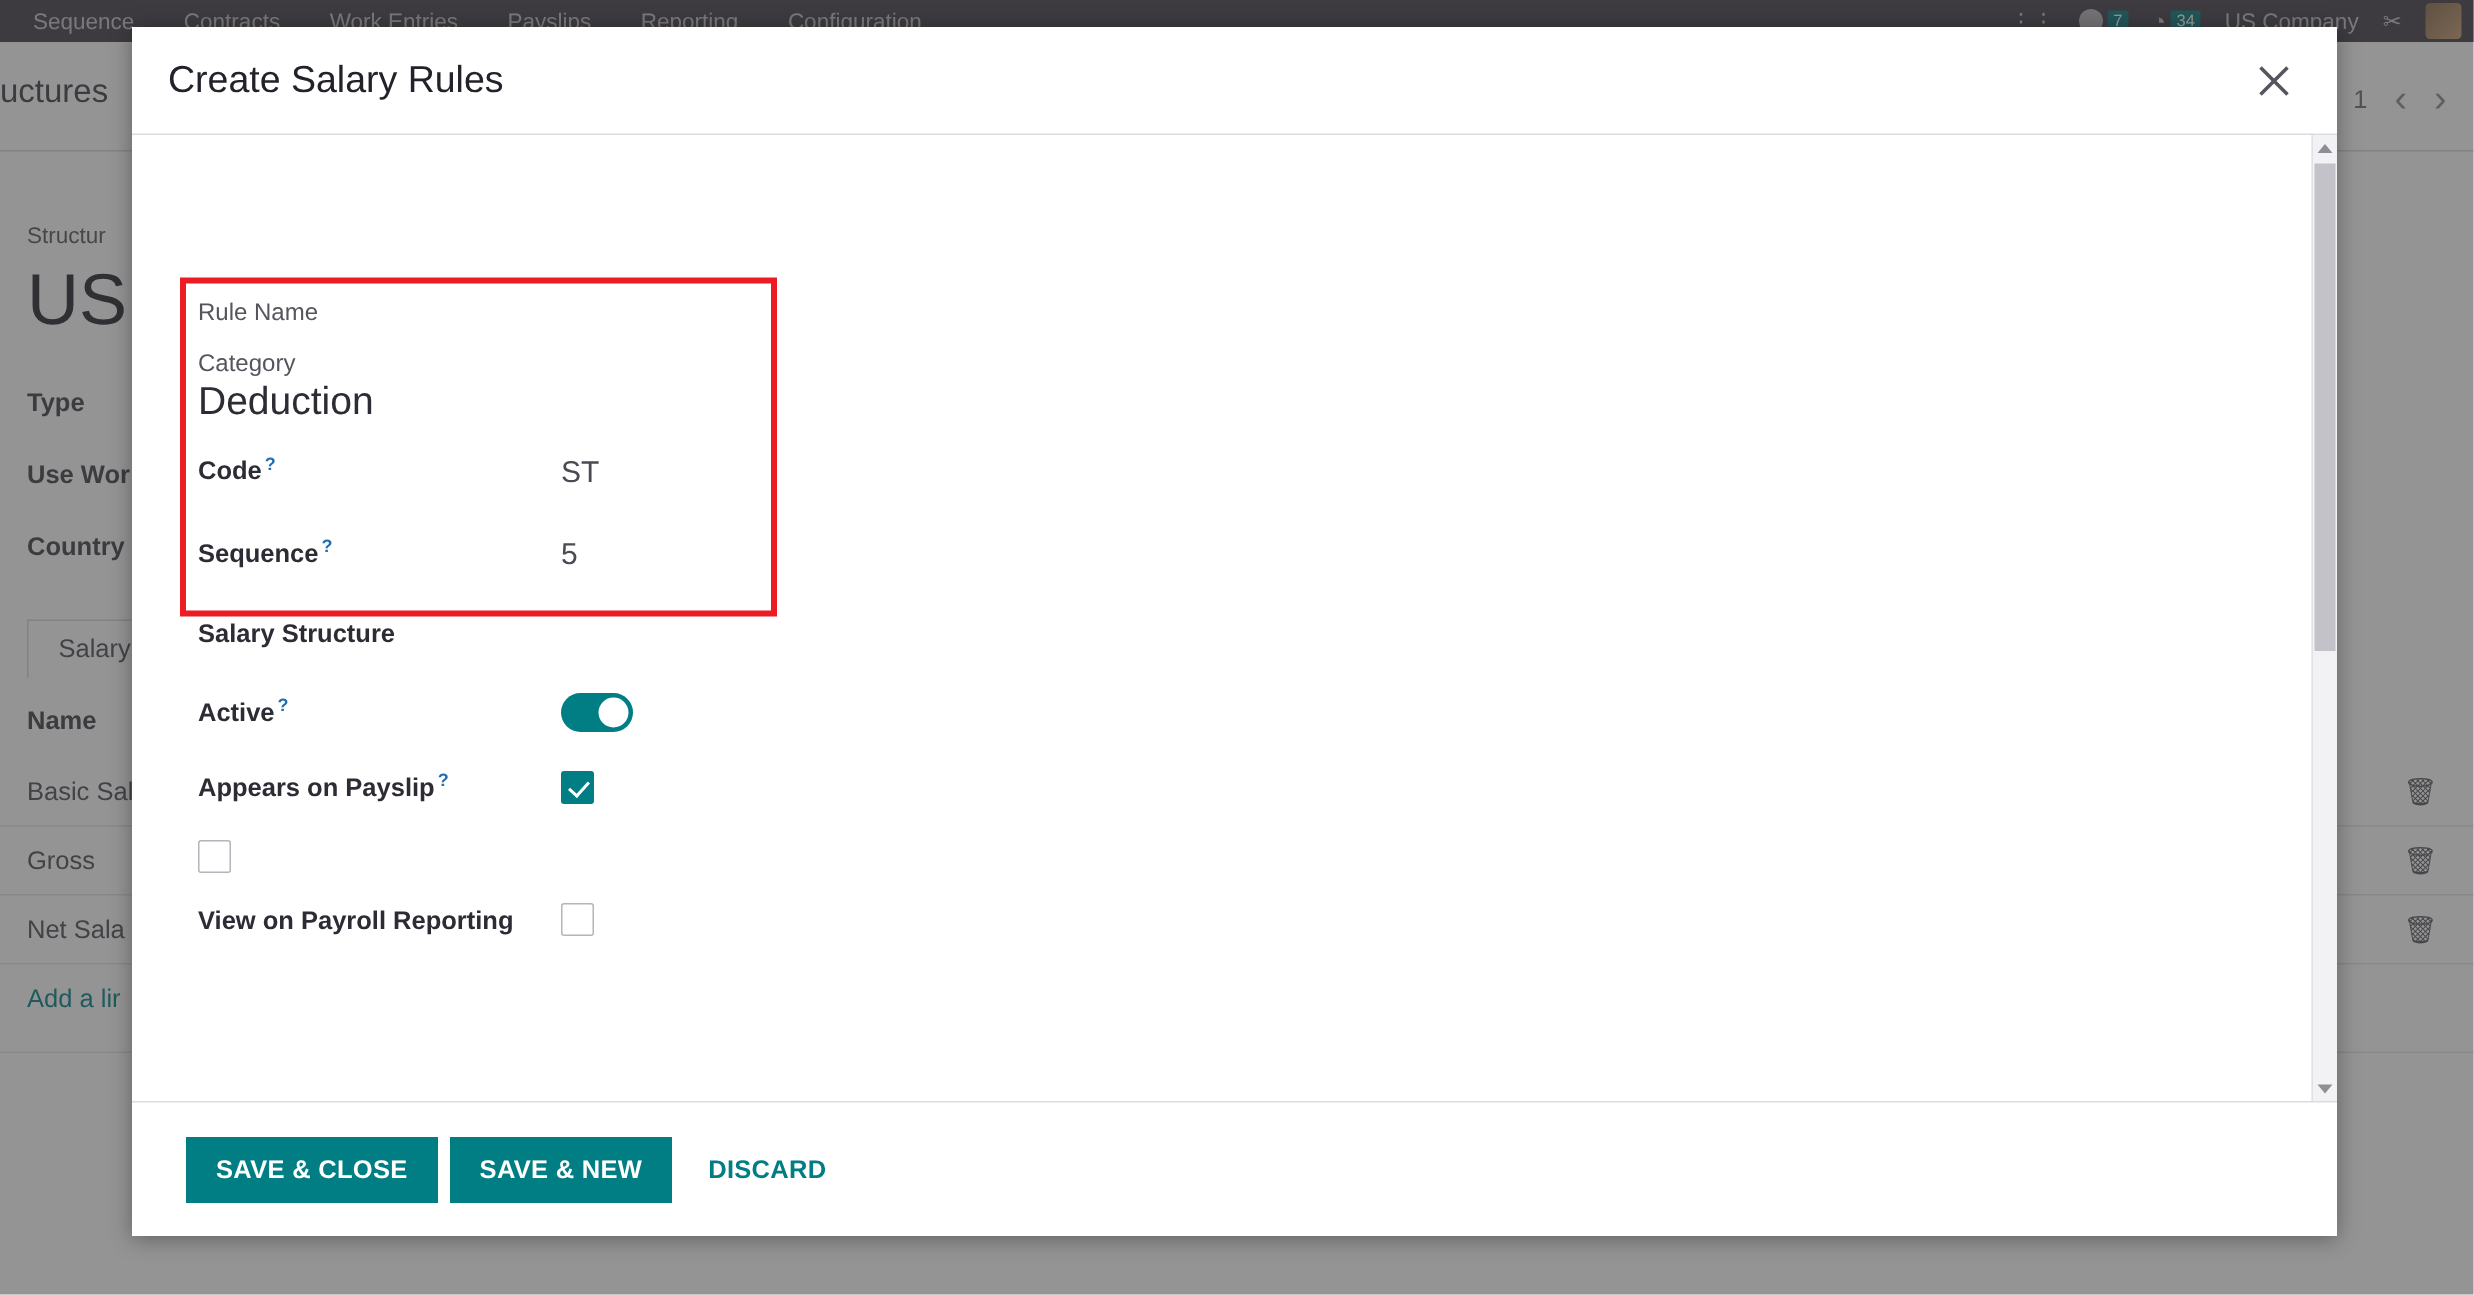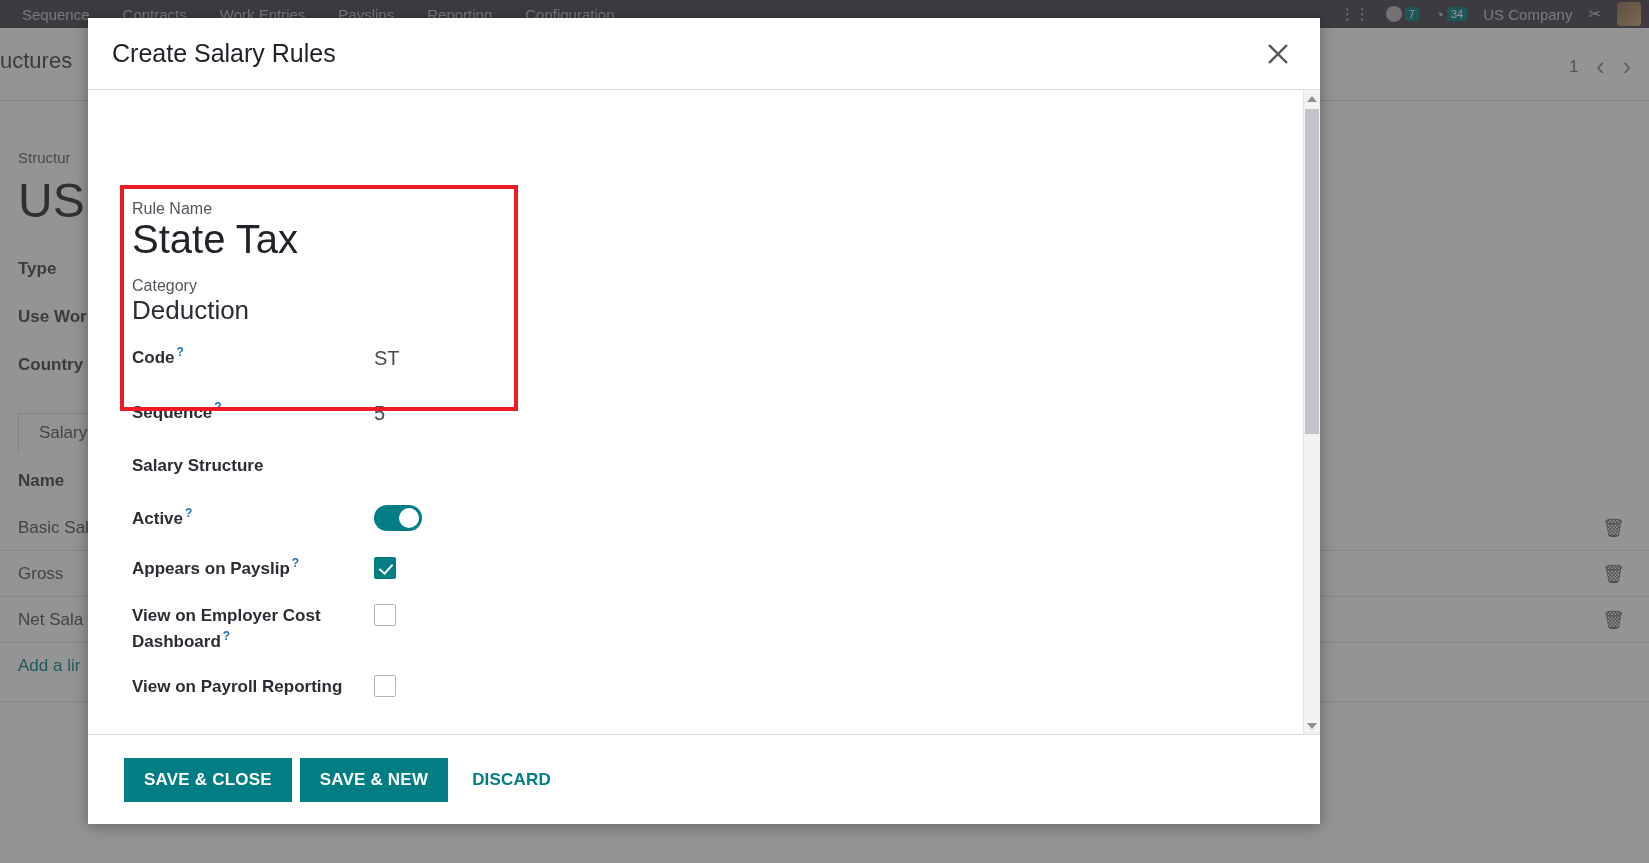--- a/index.html
+++ b/index.html
@@ -82,21 +82,21 @@
   
   #modal-backdrop {
     position: absolute; inset: 0;
     background: rgba(60,60,60,0.55);
   }
 
   
   #modal {
     position: absolute;
     left: 88px; top: 18px;
-    width: 1232px; height: 806px;
+    width: 1470px; height: 806px;
     background: #ffffff;
     display: flex; flex-direction: column;
     box-shadow: 0 2px 14px rgba(0,0,0,0.35);
   }
   .modal-header {
     height: 72px; flex: 0 0 72px;
     border-bottom: 1px solid #dcdce2;
     display: flex; align-items: center;
     padding: 0 22px 0 24px;
   }
@@ -314,21 +314,20 @@
 
   <div class="modal-body">
     <div class="modal-body-inner">
 
       <div class="hl-box"></div>
 
       <div class="form-area">
 
         <div style="margin-bottom:4px;">
           <div class="f-small-label">Rule Name</div>
-          <div class="f-bigname">State Tax</div>
         </div>
 
         <div style="margin-top:16px;margin-bottom:10px;">
           <div class="f-small-label">Category</div>
           <div class="f-medname">Deduction</div>
         </div>
 
         <div class="field-row" style="margin-top:18px;">
           <div class="f-label">
             <span>Code</span><span class="f-help">?</span>
@@ -356,23 +355,20 @@
         </div>
 
         <div class="field-row" style="margin-top:24px;align-items:center;">
           <div class="f-label">
             <span>Appears on Payslip</span><span class="f-help">?</span>
           </div>
           <div class="cbox checked"></div>
         </div>
 
         <div class="field-row" style="margin-top:22px;">
-          <div class="f-label">
-            <span>View on Employer Cost Dashboard</span><span class="f-help">?</span>
-          </div>
           <div class="cbox"></div>
         </div>
 
         <div class="field-row" style="margin-top:20px;">
           <div class="f-label">View on Payroll Reporting</div>
           <div class="cbox"></div>
         </div>
 
       </div>
 

